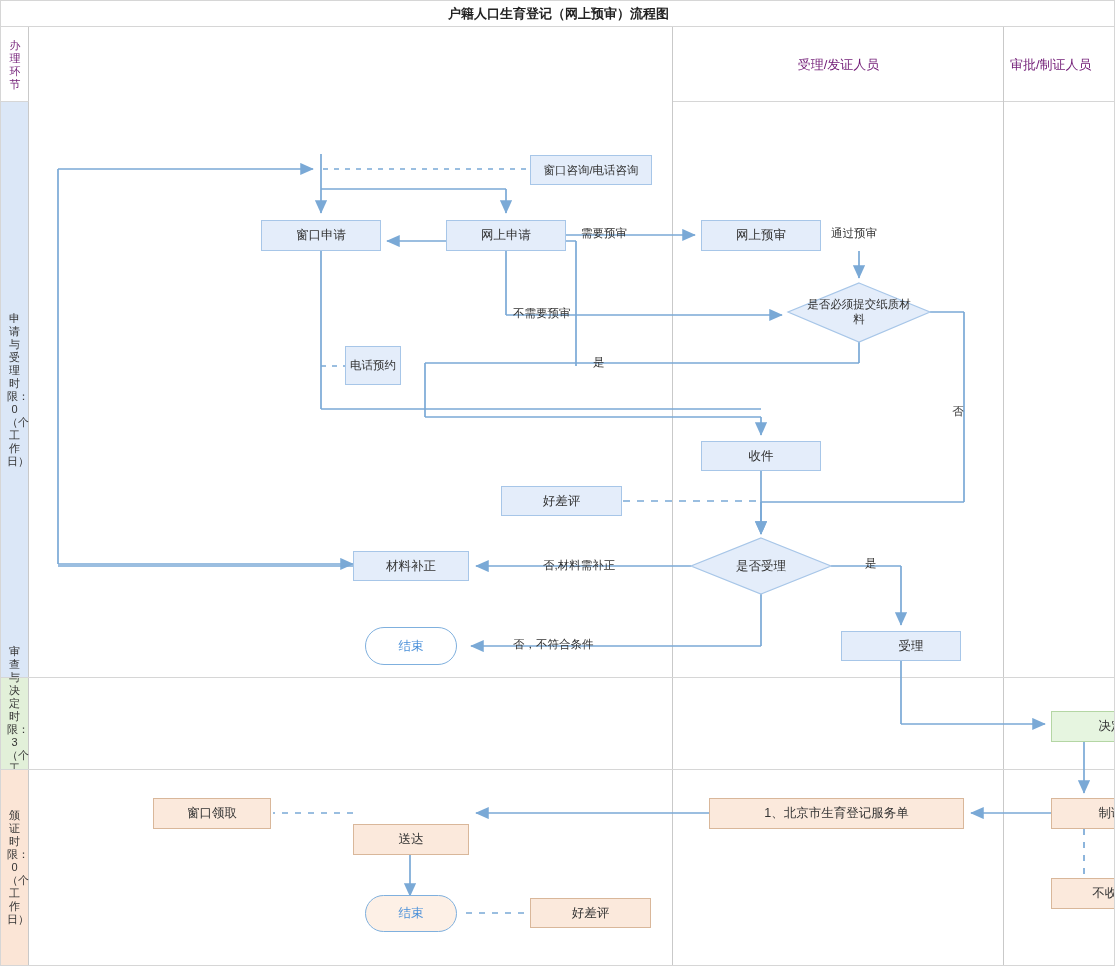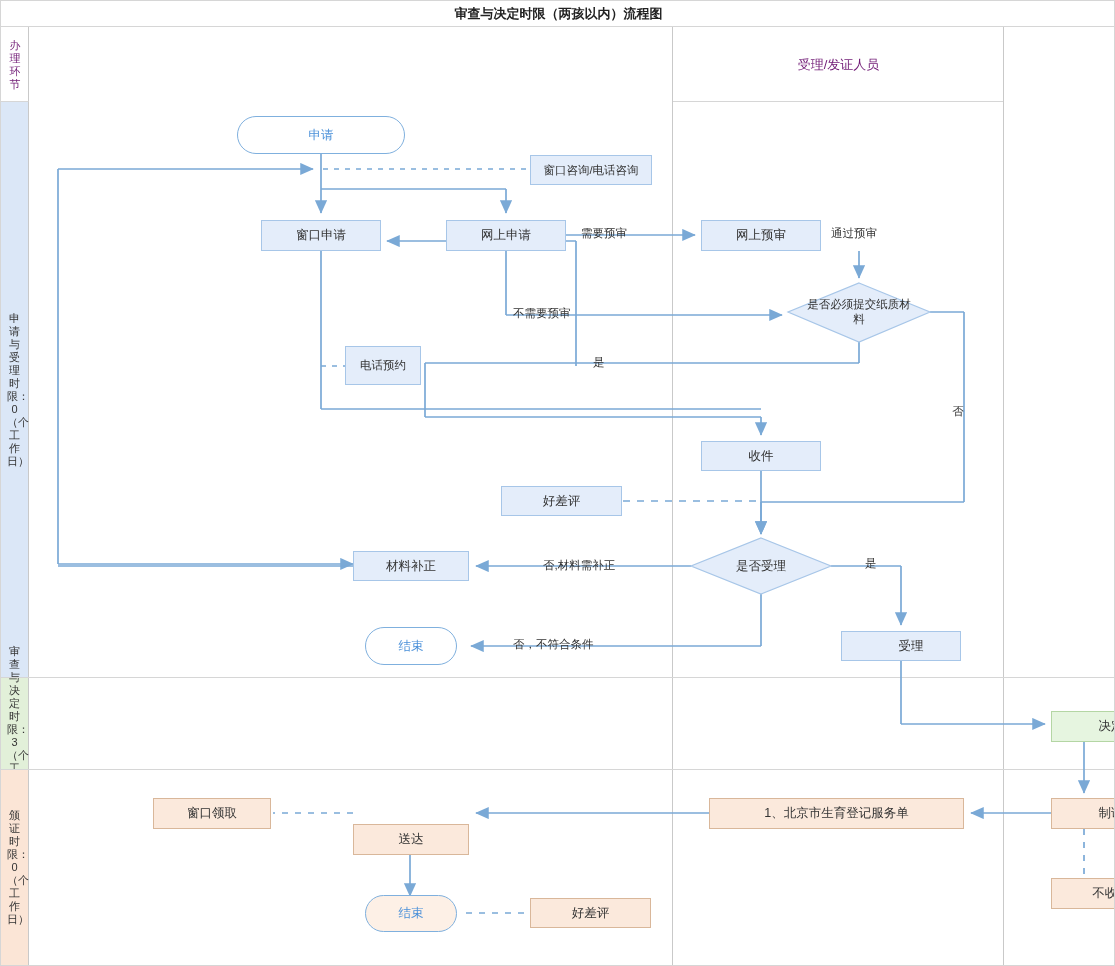--- a/index.html
+++ b/index.html
@@ -24,28 +24,29 @@
   .term-o{background:#fdf0e6;border:1.3px solid #7fb0de;border-radius:22px;color:#4a90d9;}
   .edgelbl{position:absolute;font-size:11.5px;color:#333;background:transparent;white-space:nowrap;line-height:13px;}
   .edgelbl.vert{writing-mode:vertical-rl;}
   svg.wires{position:absolute;left:0;top:0;width:1115px;height:966px;pointer-events:none;}
 </style>
 </head>
 <body>
 
 <div id="page">
 
-  <div id="title">审查与决定时限（两孩以内）流程图</div>
+  <div id="title">户籍人口生育登记（网上预审）流程图</div>
 
   <div class="colhdr" style="left:0;width:28px;border-right:1px solid #c9c9c9;">
     <div style="width:28px;height:75px;display:flex;align-items:center;justify-content:center;">
       <span style="font-size:11px;line-height:13px;width:15px;word-break:break-all;display:block;text-align:center;">办理环节</span>
     </div>
   </div>
   <div class="colhdr" style="left:672px;width:331px;">受理/发证人员</div>
+  <div class="colhdr" style="left:1003px;width:112px;text-align:left;padding-left:6px;">审批/制证人员</div>
 
   <div class="vdiv" style="left:671px;top:26px;height:939px;"></div>
   <div class="vdiv" style="left:1002px;top:26px;height:939px;"></div>
 
   <div class="stage" style="top:101px;height:575px;background:#dbe7f7;">
     <span>申请与受理时限：0（个工作日）</span>
   </div>
   <div class="stage" style="top:676px;height:92px;background:#e2f0d9;">
     <span>审查与决定时限：3（个工作日）</span>
   </div>
@@ -133,31 +134,30 @@
 
       <path d="M465,912 L529,912" stroke-dasharray="6,7"></path>
     </g>
 
     <g stroke="#a7c6e8" stroke-width="1.2" fill="#e4edfa">
       <polygon points="858,282 929,311 858,341 787,311"></polygon>
       <polygon points="760,537 830,565 760,593 690,565"></polygon>
     </g>
   </svg>
 
-  <div class="node term" style="left:236px;top:115px;width:168px;height:38px;">申请</div>
 
   <div class="node rect" style="left:529px;top:154px;width:122px;height:30px;font-size:11.5px;text-align:right;">窗口咨询/电话咨询</div>
 
   <div class="node rect" style="left:260px;top:219px;width:120px;height:31px;">窗口申请</div>
 
   <div class="node rect" style="left:445px;top:219px;width:120px;height:31px;">网上申请</div>
 
   <div class="node rect" style="left:700px;top:219px;width:120px;height:31px;">网上预审</div>
 
-  <div class="node rect" style="left:344px;top:345px;width:76px;height:39px;font-size:11.5px;font-family:Liberation Serif, serif;">电话预约</div>
+  <div class="node rect" style="left:344px;top:345px;width:56px;height:39px;font-size:11.5px;font-family:Liberation Serif, serif;">电话预约</div>
 
   <div class="node" style="left:806px;top:290px;width:104px;height:42px;font-size:11.5px;">是否必须提交纸质材料</div>
 
   <div class="node rect" style="left:700px;top:440px;width:120px;height:30px;">收件</div>
 
   <div class="node rect" style="left:500px;top:485px;width:121px;height:30px;">好差评</div>
 
   <div class="node" style="left:715px;top:554px;width:90px;height:22px;">是否受理</div>
 
   <div class="node rect" style="left:352px;top:550px;width:116px;height:30px;">材料补正</div>

